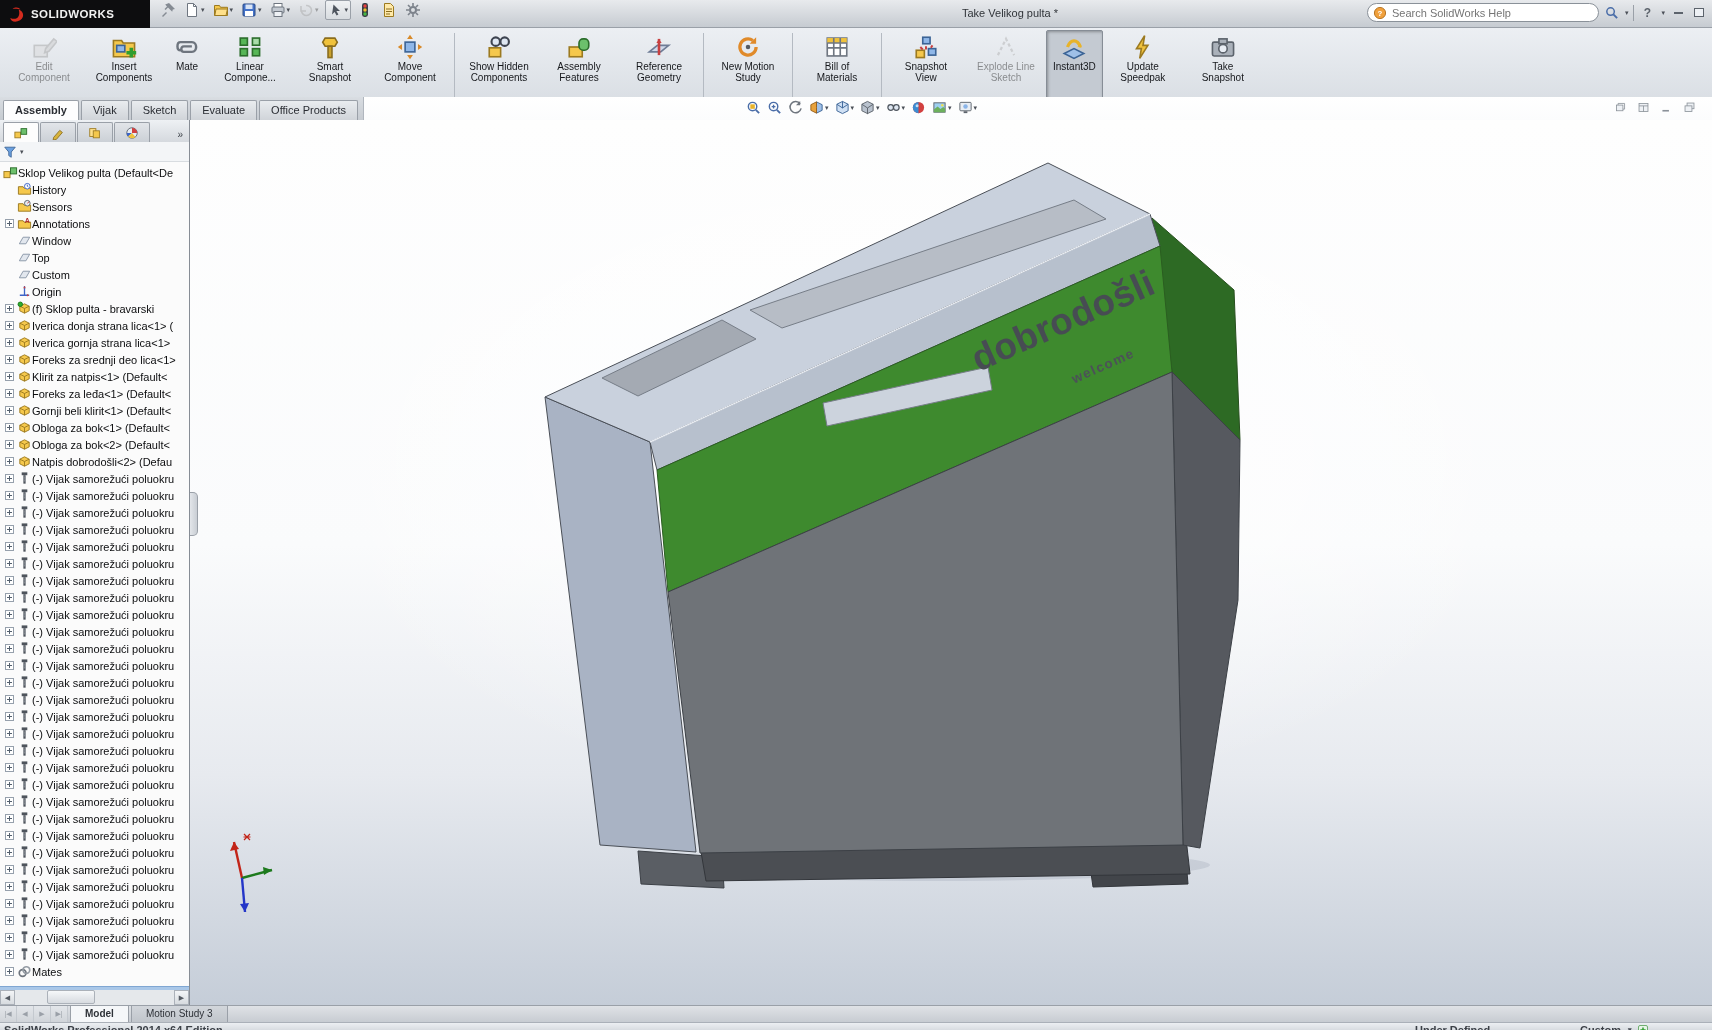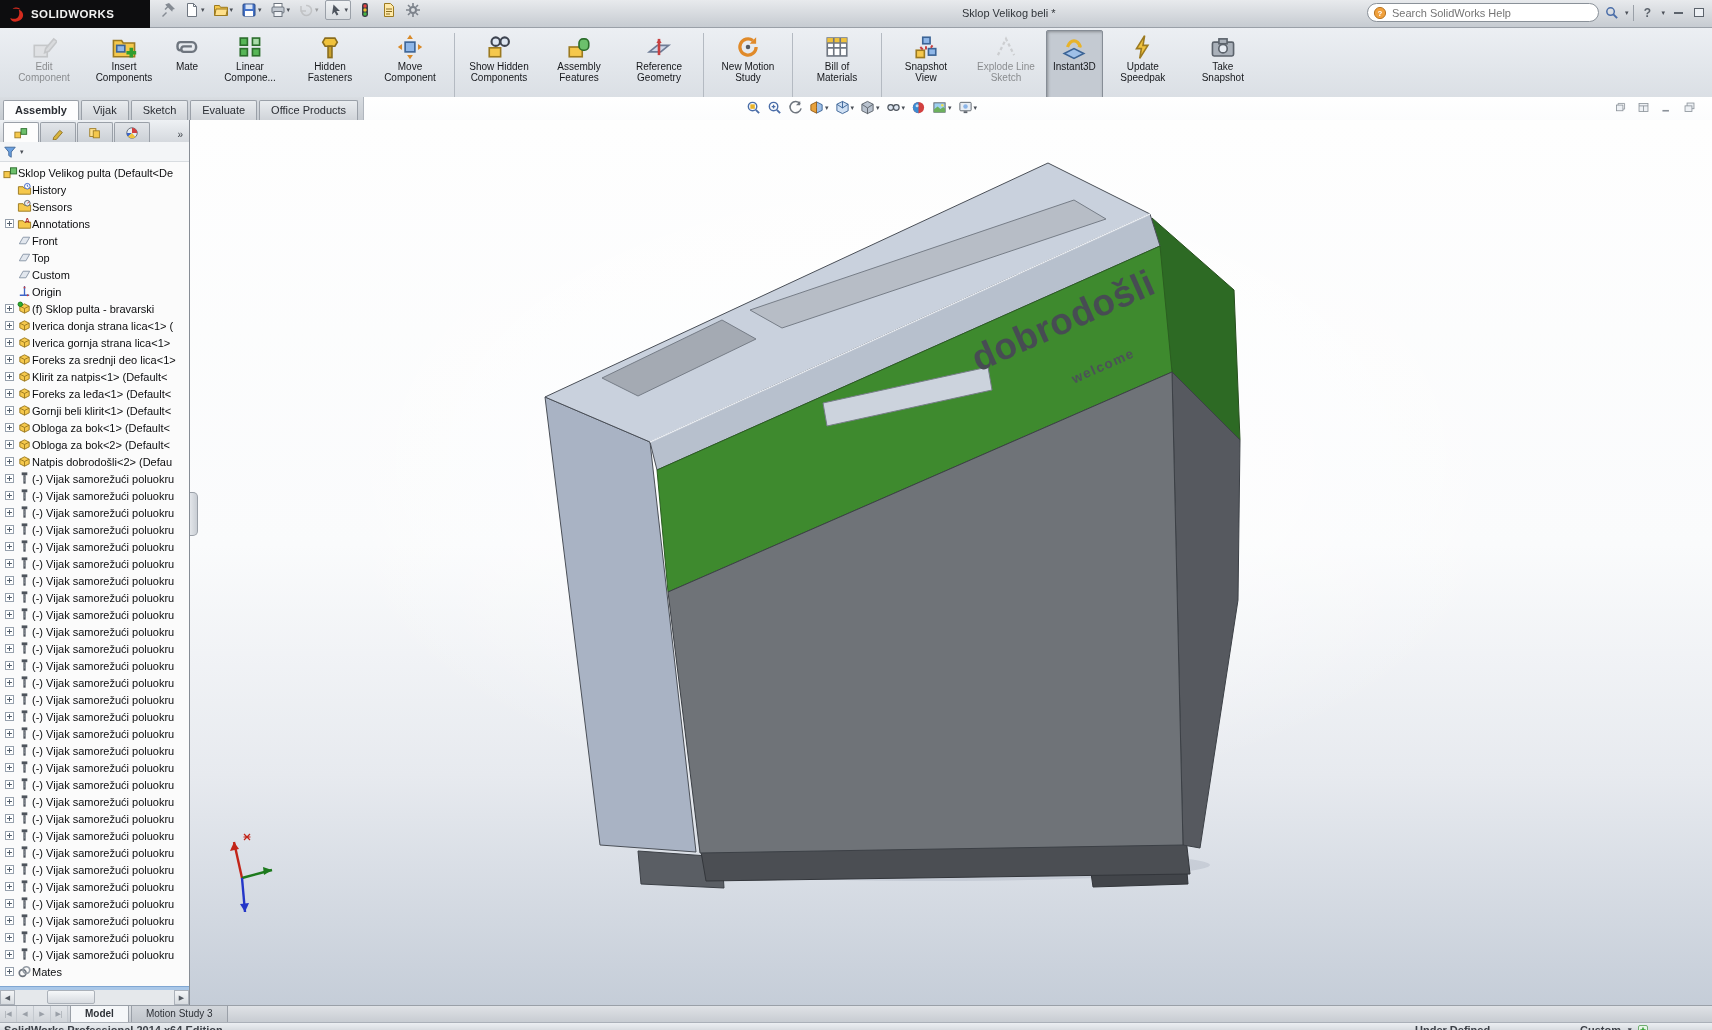--- a/index.html
+++ b/index.html
@@ -170,21 +170,21 @@
       </span>
       <span class="qa-btn">
         <span class="icon" style="width:16px;height:16px">
           <svg viewBox="0 0 16 16" width="16" height="16">
             <circle cx="8" cy="8" r="3" fill="none" stroke="#7c828b" stroke-width="2"></circle>
             <path d="M8 1v3M8 12v3M1 8h3M12 8h3M3 3l2 2M11 11l2 2M13 3l-2 2M5 11l-2 2" stroke="#7c828b" stroke-width="1.6"></path>
           </svg>
         </span>
       </span>
     </div>
-  <div class="win-title">Sklop Velikog beli *</div>
+  <div class="win-title">Take Velikog pulta *</div>
   <div class="search-cluster">
     <div class="searchbox">
       <span class="icon">
         <svg width="14" height="14" viewBox="0 0 16 16">
             <circle cx="8" cy="8" r="6.4" fill="#f0a03c" stroke="#b06a14"></circle>
             <text x="8" y="11.5" font-size="9" text-anchor="middle" fill="#fff" font-weight="bold">?</text>
           </svg>
       </span>
       <input type="text" placeholder="Search SolidWorks Help" style="">
     </div>
@@ -250,21 +250,21 @@
       <span class="cm-label">Linear Compone...</span>
       <span class="cm-arrow">▾</span>
     </div>
     <div class="cm-btn">
       <span class="icon" style="width:26px;height:26px">
         <svg viewBox="0 0 16 16" width="26" height="26">
           <path d="M5 2.5h6l1.5 2.5-1.5 2.5H5L3.5 5z" fill="#f0c23c" stroke="#8a6d1e"></path>
           <rect x="6.8" y="7.5" width="2.4" height="7" fill="#c9a12c" stroke="#8a6d1e"></rect>
         </svg>
       </span>
-      <span class="cm-label">Hidden Fasteners</span>
+      <span class="cm-label">Smart Snapshot</span>
       <span class="cm-arrow"></span>
     </div>
     <div class="cm-btn">
       <span class="icon" style="width:26px;height:26px">
         <svg viewBox="0 0 16 16" width="26" height="26">
           <rect x="5" y="5" width="6" height="6" fill="#8fb7e8" stroke="#3c6496"></rect>
           <path d="M8 .5l1.8 2.6H6.2zM8 15.5l1.8-2.6H6.2zM.5 8l2.6-1.8v3.6zM15.5 8l-2.6-1.8v3.6z" fill="#d88a2a"></path>
         </svg>
       </span>
       <span class="cm-label">Move Component</span>
@@ -599,21 +599,21 @@
         </span>
         <span class="tlabel">Annotations</span>
       </div>
       <div class="trow">
         <span class="exp-sp"></span>
         <span class="icon" style="width:15px;height:15px">
           <svg viewBox="0 0 16 16" width="15" height="15">
             <path d="M2.5 11.5l4-7h7l-4 7z" fill="rgba(150,170,200,.25)" stroke="#8a96a8"></path>
           </svg>
         </span>
-        <span class="tlabel">Front</span>
+        <span class="tlabel">Window</span>
       </div>
       <div class="trow">
         <span class="exp-sp"></span>
         <span class="icon" style="width:15px;height:15px">
           <svg viewBox="0 0 16 16" width="15" height="15">
             <path d="M2.5 11.5l4-7h7l-4 7z" fill="rgba(150,170,200,.25)" stroke="#8a96a8"></path>
           </svg>
         </span>
         <span class="tlabel">Top</span>
       </div>

